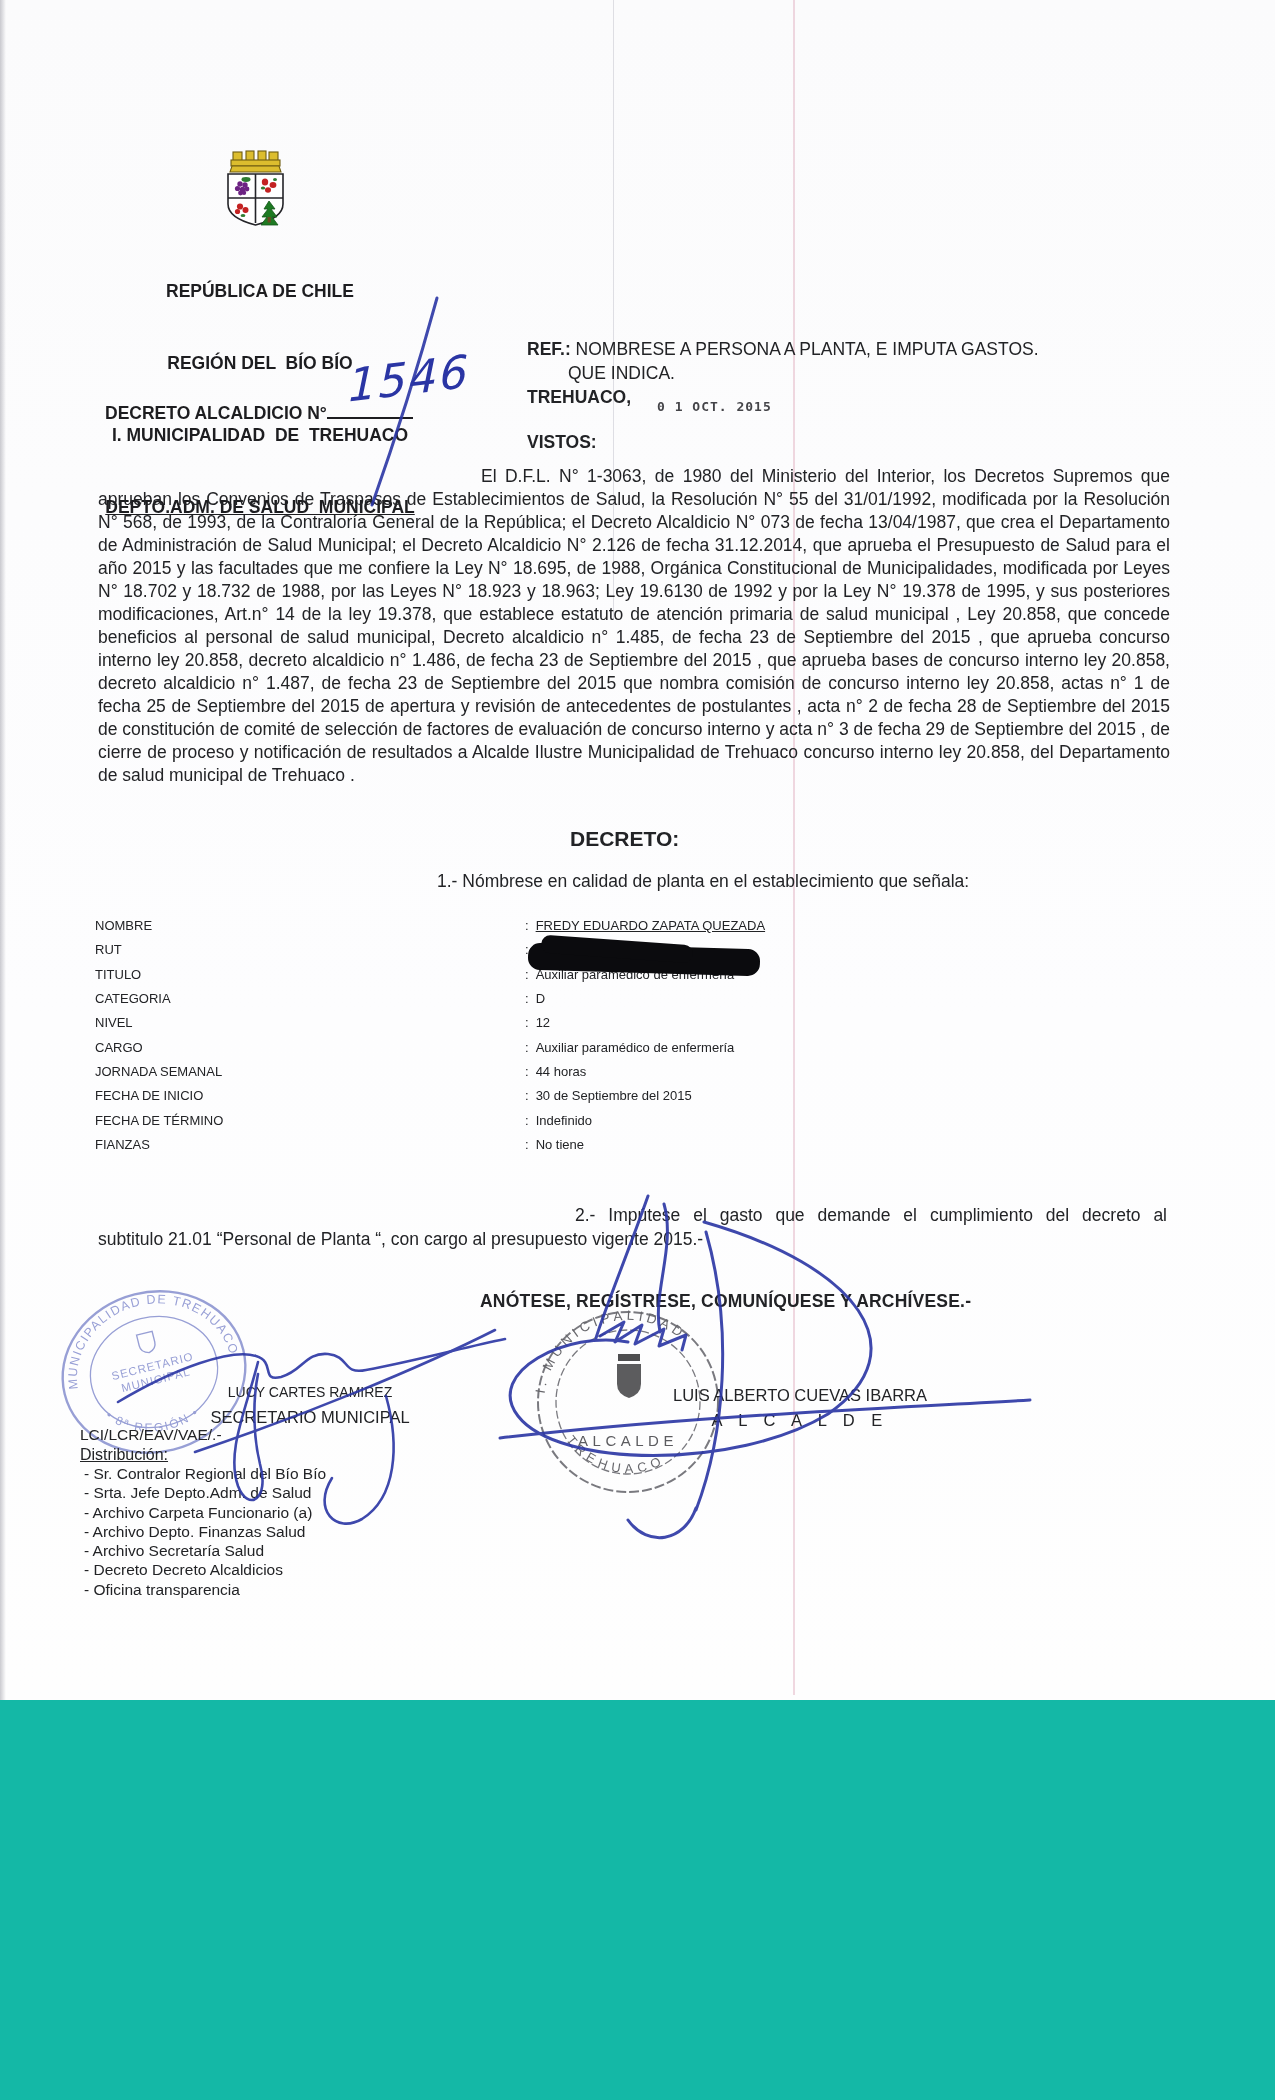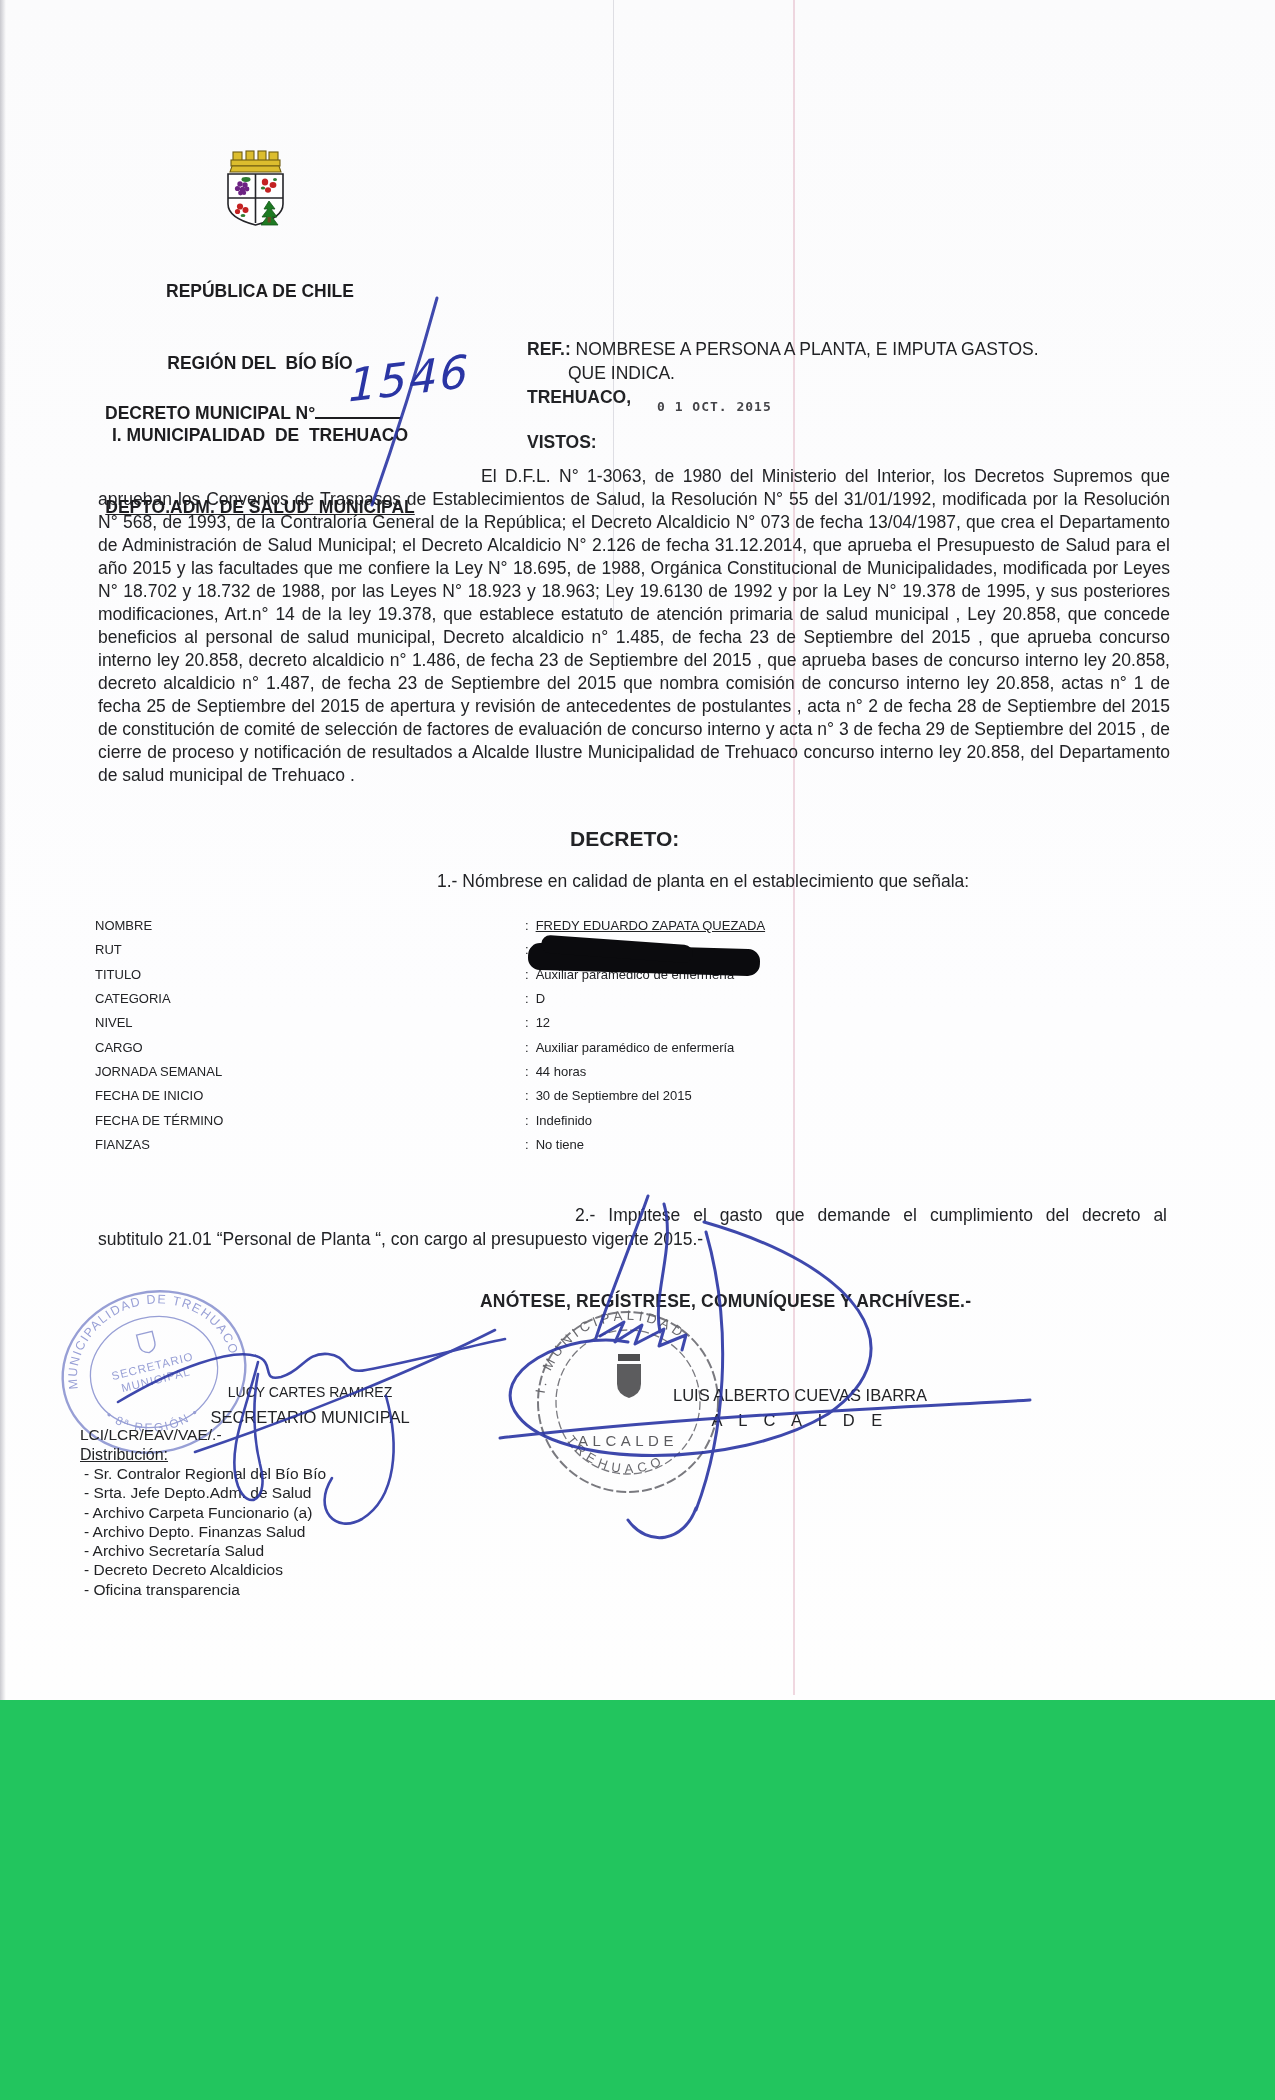--- a/index.html
+++ b/index.html
@@ -1,16 +1,16 @@
 <!DOCTYPE html>
 <html><head>
 <meta charset="utf-8">
 <style>
   html,body{margin:0;padding:0;background:#ffffff;}
-  .page{position:relative;width:1275px;height:2100px;background:#22c55e;overflow:hidden;
+  .page{position:relative;width:1275px;height:2100px;background:#14b8a6;overflow:hidden;
         font-family:"Liberation Sans",sans-serif;color:#222326;}
   .scan-area{position:absolute;left:0;top:0;width:1275px;height:1700px;
              background:linear-gradient(180deg,#fbfbfc 0%,#fdfdfe 60%,#fefefe 100%);}
   .edge-shadow{position:absolute;left:0;top:0;width:6px;height:1700px;
                background:linear-gradient(90deg,rgba(95,95,110,.32),rgba(255,255,255,0));}
   .scanline-pink{position:absolute;left:793px;top:0;width:2px;height:1695px;background:rgba(205,120,148,.28);}
   .scanline-grey{position:absolute;left:613px;top:0;width:1px;height:620px;background:rgba(120,120,140,.22);}
   .b{font-weight:bold;}
   .u{text-decoration:underline;}
 
@@ -117,21 +117,21 @@
     </g>
   </svg>
 
   <div class="hdr">
     <div class="line">REPÚBLICA DE CHILE</div>
     <div class="line">REGIÓN DEL  BÍO BÍO</div>
     <div class="line">I. MUNICIPALIDAD  DE  TREHUACO</div>
     <div class="line u">DEPTO.ADM. DE SALUD  MUNICIPAL</div>
   </div>
 
-  <div class="decree-label"><span>DECRETO MUNICIPAL N°</span><span class="blank-line"></span></div>
+  <div class="decree-label"><span>DECRETO ALCALDICIO N°</span><span class="blank-line"></span></div>
   <div class="handwritten-number">1546</div>
 
   <div class="ref-line1"><span class="b">REF.:</span><span> NOMBRESE A PERSONA A PLANTA, E IMPUTA GASTOS.</span></div>
   <div class="ref-line2">QUE INDICA.</div>
   <div class="city">TREHUACO,</div>
   <div class="date-stamp">0 1 OCT. 2015</div>
   <div class="vistos">VISTOS:</div>
 
   <div class="para1">El D.F.L. N° 1-3063, de 1980 del Ministerio del Interior, los Decretos Supremos que aprueban los Convenios de Traspasos de Establecimientos de Salud, la Resolución N° 55 del 31/01/1992, modificada por la Resolución N° 568, de 1993, de la Contraloría General de la República; el Decreto Alcaldicio N° 073 de fecha 13/04/1987, que crea el Departamento de Administración de Salud Municipal; el Decreto Alcaldicio N° 2.126 de fecha 31.12.2014, que aprueba el Presupuesto de Salud para el año 2015 y las facultades que me confiere la Ley N° 18.695, de 1988, Orgánica Constitucional de Municipalidades, modificada por Leyes N° 18.702 y 18.732 de 1988, por las Leyes N° 18.923 y 18.963; Ley 19.6130 de 1992 y por la Ley N° 19.378 de 1995, y sus posteriores modificaciones, Art.n° 14 de la ley 19.378, que establece estatuto de atención primaria de salud municipal , Ley 20.858, que concede beneficios al personal de salud municipal, Decreto alcaldicio n° 1.485, de fecha 23 de Septiembre del 2015 , que aprueba concurso interno ley 20.858, decreto alcaldicio n° 1.486, de fecha 23 de Septiembre del 2015 , que aprueba bases de concurso interno ley 20.858, decreto alcaldicio n° 1.487, de fecha 23 de Septiembre del 2015 que nombra comisión de concurso interno ley 20.858, actas n° 1 de fecha 25 de Septiembre del 2015 de apertura y revisión de antecedentes de postulantes , acta n° 2 de fecha 28 de Septiembre del 2015 de constitución de comité de selección de factores de evaluación de concurso interno y acta n° 3 de fecha 29 de Septiembre del 2015 , de cierre de proceso y notificación de resultados a Alcalde Ilustre Municipalidad de Trehuaco concurso interno ley 20.858, del Departamento de salud municipal de Trehuaco .</div>
 

